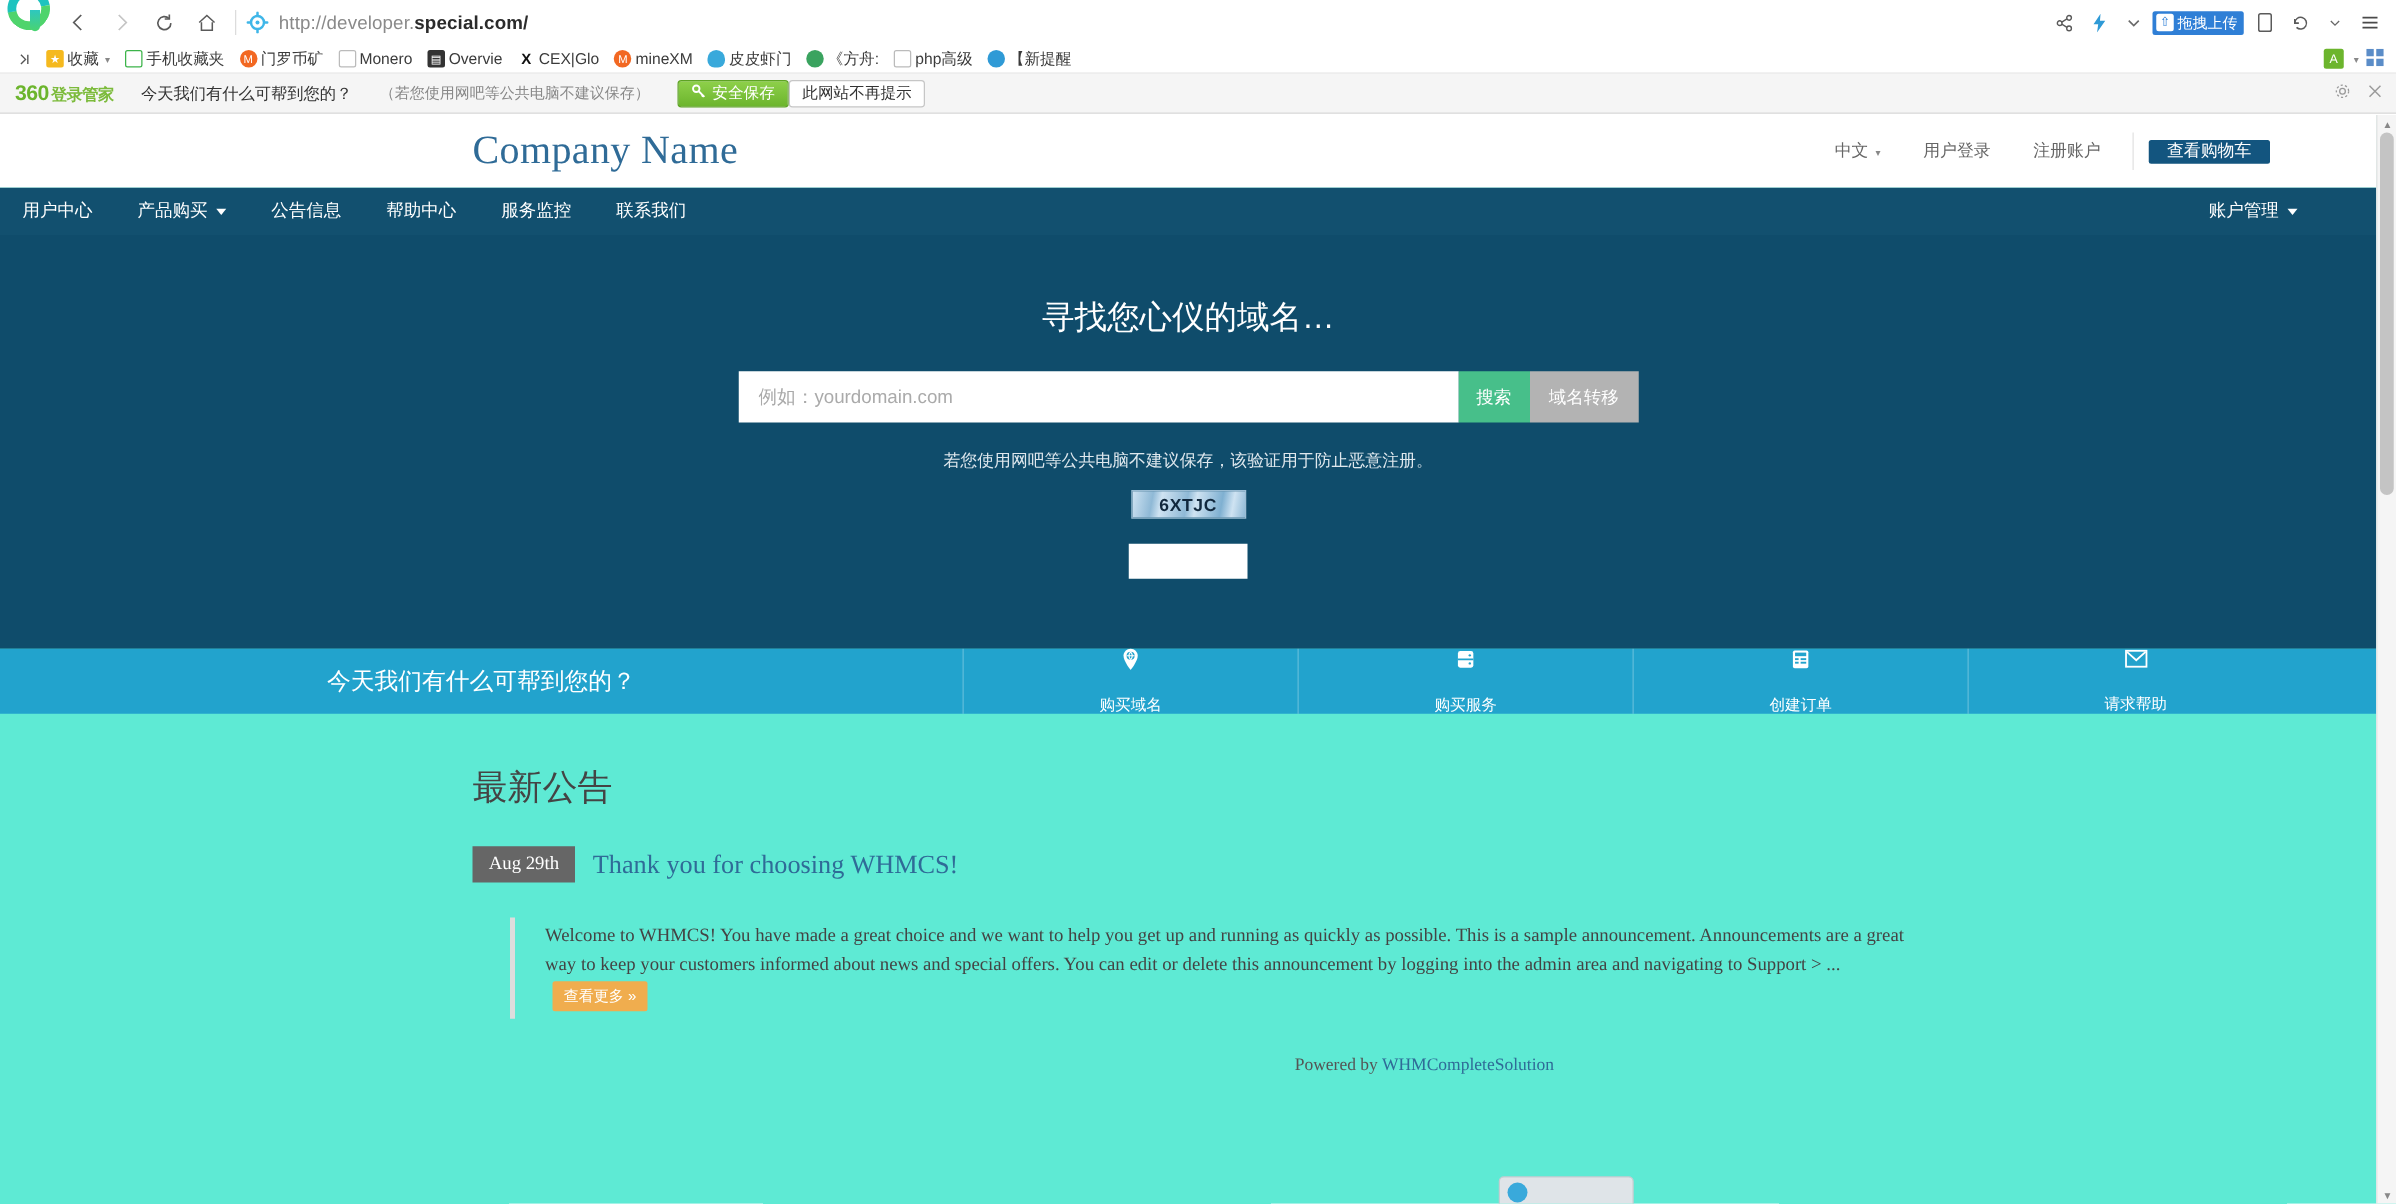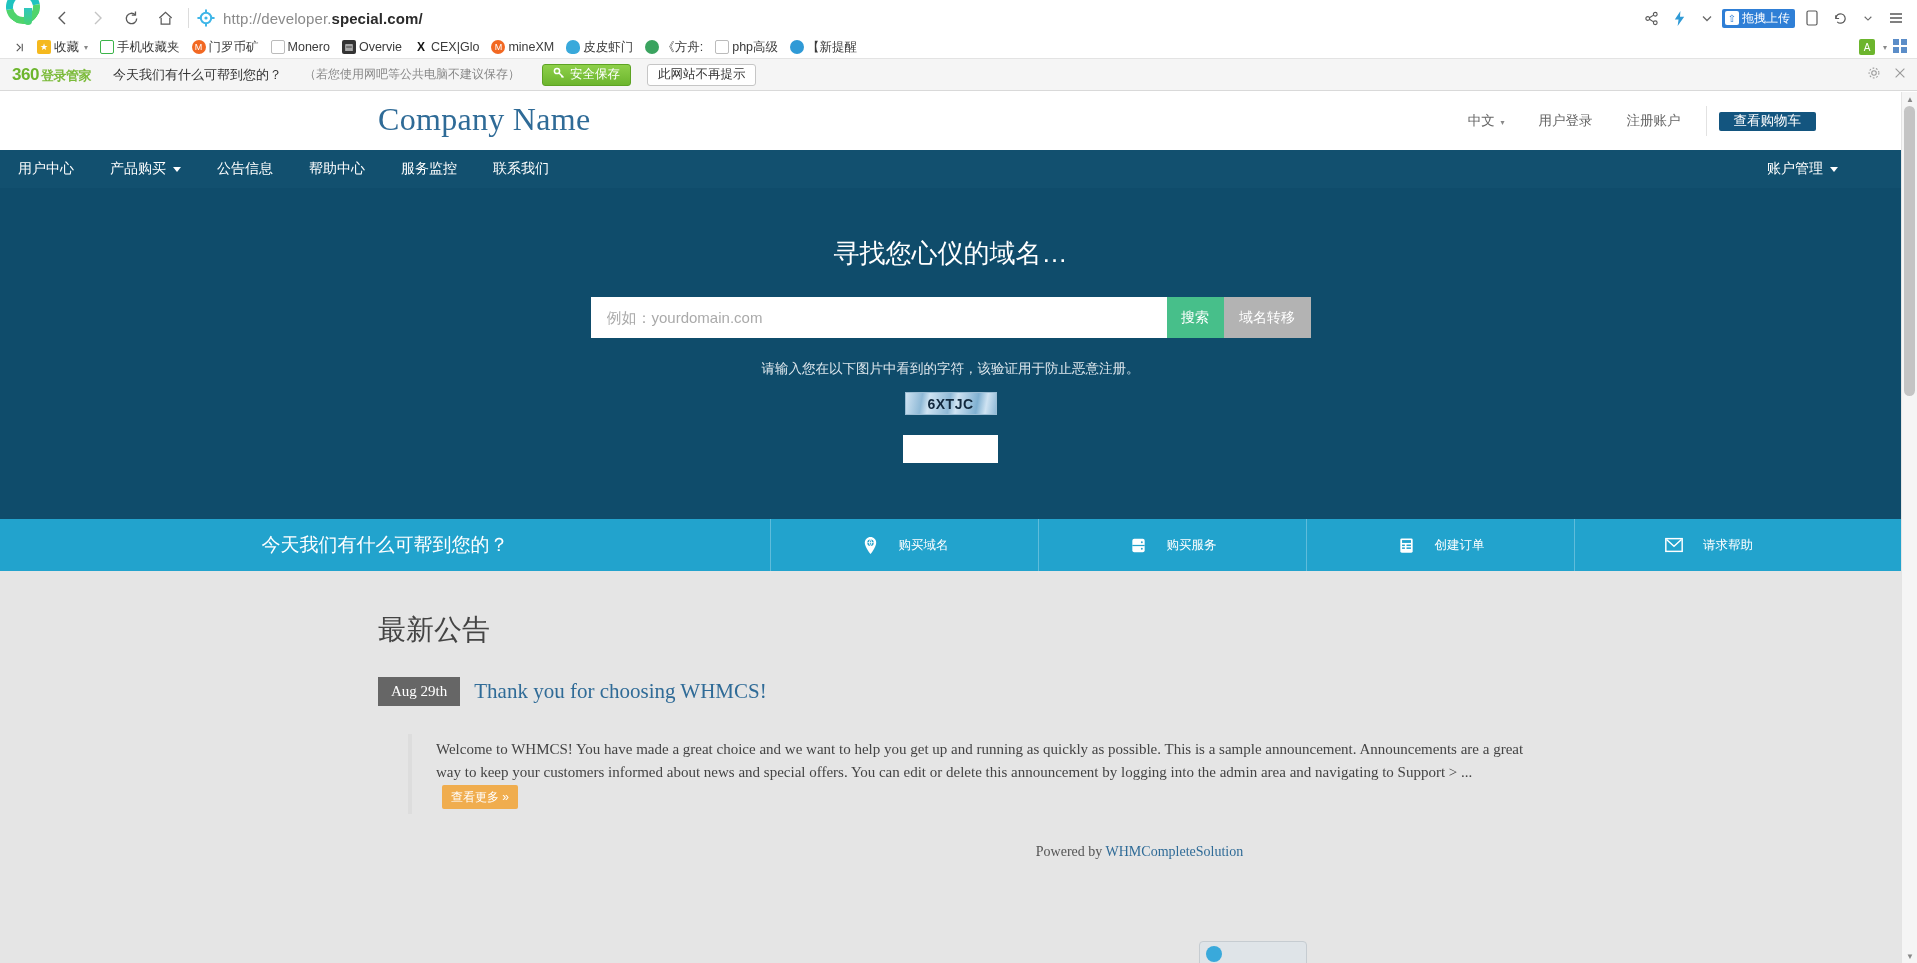--- a/index.html
+++ b/index.html
@@ -83,30 +83,30 @@
   .pw-logo { font-size: 17px; font-weight: 700; color: #6cb52d; letter-spacing:-.5px;}
   .pw-logo span { font-size: 13px; color: #7cbb3b; font-weight: 700; margin-left:2px;}
   .pw-q { margin-left: 22px; color: #333; font-size: 13px; }
   .pw-note { margin-left: 22px; color: #888; font-size: 12px; }
   .pw-save {
     margin-left: 22px; height: 22px; background: linear-gradient(180deg,#8ed04a,#6cb52d);
     border: 1px solid #5da323; border-radius: 3px; color: #fff; font-size: 12.5px;
     display: flex; align-items: center; padding: 0 10px; gap: 5px; cursor:pointer;
   }
   .pw-never {
-    margin-left: 16px; height: 22px; background: #fff; border: 1px solid #c6c6c6;
+    margin-left: 0; height: 22px; background: #fff; border: 1px solid #c6c6c6;
     border-radius: 3px; color: #333; font-size: 12.5px; display:flex; align-items:center;
     padding: 0 10px; cursor:pointer;
   }
   .pw-right { margin-left: auto; display:flex; align-items:center; gap: 12px; color:#999; }
 
   
   .viewport {
     position: absolute; left: 0; top: 92px; width: 1917px; height: 871px;
-    overflow: hidden; background: #e5e5e5;
+    overflow: hidden; background: #5eead4;
   }
   .page { width: 1901px; }
 
   
   .site-header {
     height: 58px; background: #fff; display: flex; align-items: center;
     padding: 0 40px 0 0; position: relative;
   }
   .brand {
     position: absolute; left: 378px; top: 9px;
@@ -172,21 +172,21 @@
   .capinput { width: 95px; height: 28px; border: 0; background: #fff; outline:none; }
 
   
   .actionbar { background: #22a3cd; display: flex; align-items: stretch; height: 52px; }
   .ab-title {
     flex: none; width: 770px; color: #fff; font-size: 19px;
     display: flex; align-items: center; justify-content: center;
   }
   .ab-item {
     width: 268px; border-left: 1px solid rgba(255,255,255,.28);
-    display: flex; flex-direction: row; align-items: center; justify-content: center;
+    display: flex; flex-direction: column; align-items: center; justify-content: center;
     color: #fff; gap: 19px; cursor: pointer;
   }
   .ab-item .lbl { font-size: 12.5px; }
   .ab-ico { height: 20px; display:flex; align-items:center; }
 
   
   .content { padding: 40px 0 0 378px; }
   .ann-h { font-size: 28px; color: #444; font-weight: 400; margin-bottom: 28px;
     font-family:"Liberation Sans",sans-serif;}
   .ann-row { display: flex; align-items: center; gap: 14px; margin-bottom: 28px; }
@@ -476,21 +476,21 @@
           </div>
     </div>
 
     <div class="hero">
       <h2>寻找您心仪的域名…</h2>
       <div class="searchrow">
         <input class="search-input" type="text" placeholder="例如：yourdomain.com" style="">
         <button class="btn-search">搜索</button>
         <button class="btn-transfer">域名转移</button>
       </div>
-      <div class="cap-note">请输入您在以下图片中看到的字符，该验证用于防止恶意注册。</div>
+      <div class="cap-note">若您使用网吧等公共电脑不建议保存，该验证用于防止恶意注册。</div>
       <div class="caprow">
         <div class="capimg">6XTJC</div>
         <input class="capinput" type="text" style="">
       </div>
     </div>
 
     <div class="actionbar">
       <div class="ab-title">今天我们有什么可帮到您的？</div>
 
       <div class="ab-item">

